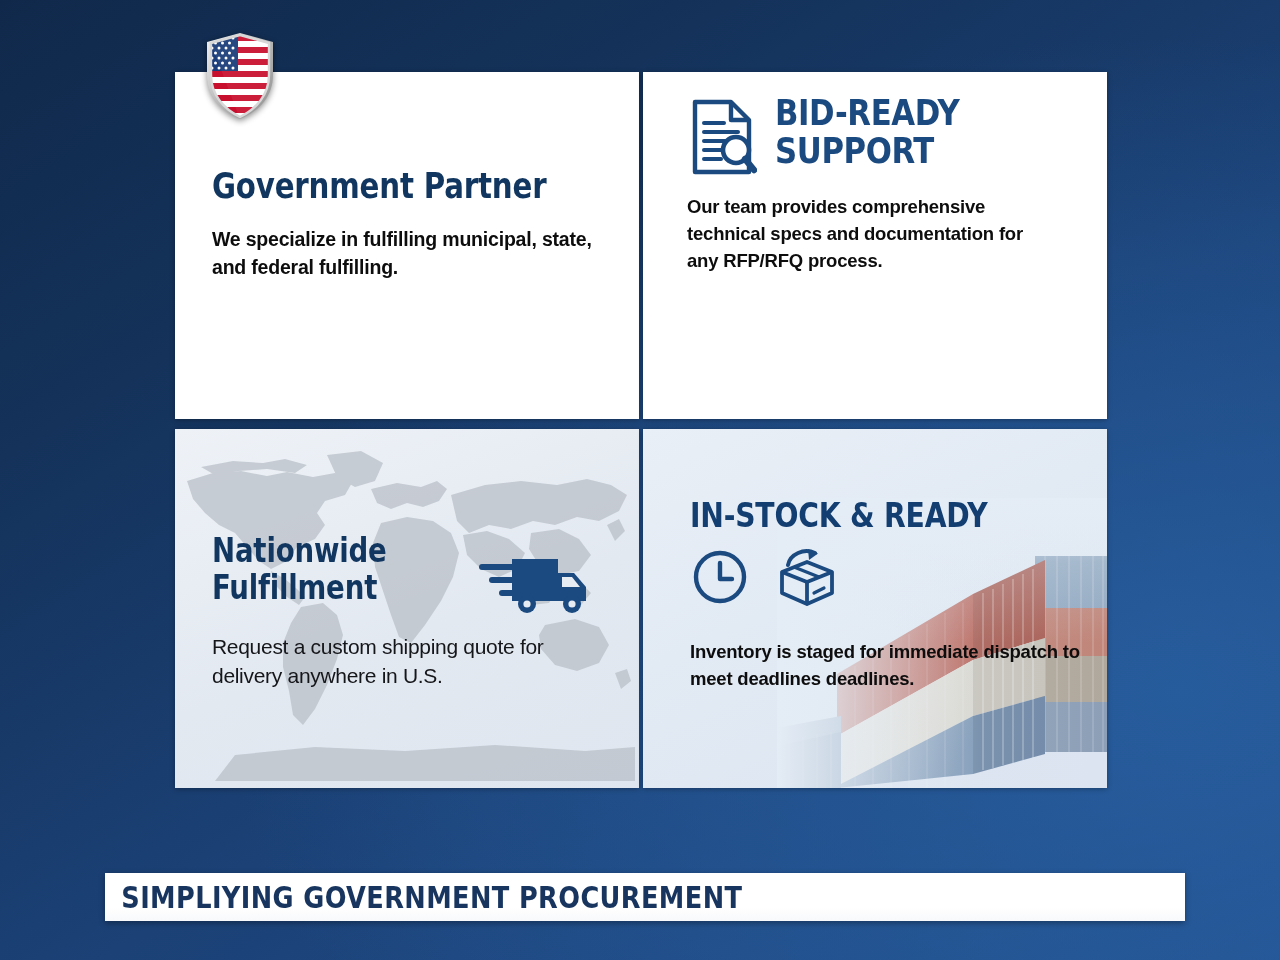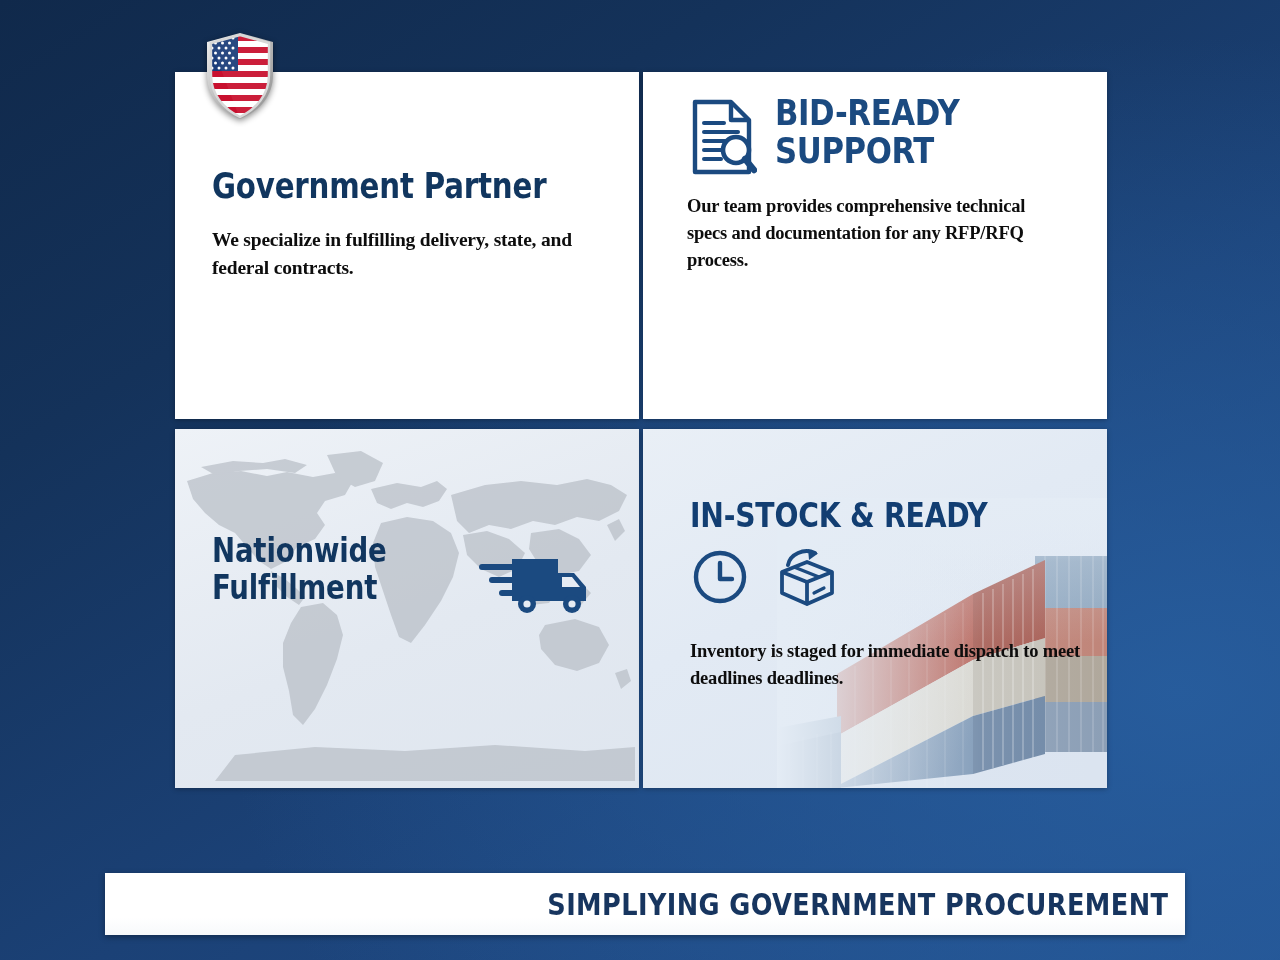--- a/index.html
+++ b/index.html
@@ -62,21 +62,21 @@
     font-weight: 700;
     font-size: 35px;
     letter-spacing: -0.2px;
     color: #11365f;
     line-height: 1.0;
     margin: 0 0 22px 0;
     transform: scaleX(0.93);
     transform-origin: left center;
   }
   .body-text {
-    font-family: Liberation Serif, serif;
+    font-family: Liberation Sans, sans-serif;
     font-weight: 700;
     font-size: 19.5px;
     line-height: 1.42;
     color: #0d0d0d;
     margin: 0;
     letter-spacing: -0.2px;
   }
   .ghost-mark {
     position: absolute;
     left: 228px;
@@ -172,26 +172,26 @@
   #clock-icon { width: 56px; height: 56px; }
   #box-icon   { width: 66px; height: 58px; }
   #panel-stock .body-text { font-weight: 700; font-size: 18.5px; line-height: 1.47; }
 
   
   #banner {
     position: absolute;
     left: 105px;
     top: 873px;
     width: 1080px;
-    height: 62px;
+    height: 48px;
     background: linear-gradient(180deg, #ffffff 0%, #ffffff 72%, #f7f9fb 100%);
     box-shadow: 0 2px 6px rgba(0,0,0,0.35);
     display: flex;
     align-items: center;
-    justify-content: flex-end;
+    justify-content: flex-start;
   }
   #banner-text {
     font-family: "Liberation Sans Narrow", "DejaVu Sans Condensed", "Liberation Sans", sans-serif;
     font-weight: 700;
     font-size: 30px;
     letter-spacing: 0.4px;
     color: #17355f;
     transform: scaleX(0.95);
     white-space: nowrap;
   }
@@ -199,21 +199,21 @@
 </head>
 <body>
 
 <div id="stage">
 
   <div id="panel-grid">
 
     <div class="panel white" id="panel-gov">
       <div class="body-wrap">
         <h2 class="head-serif">Government Partner</h2>
-        <p class="body-text">We specialize in fulfilling delivery, state, and federal contracts.</p>
+        <p class="body-text">We specialize in fulfilling municipal, state, and federal fulfilling.</p>
       </div>
       <span class="ghost-mark"></span>
     </div>
 
     <div class="panel white" id="panel-bid">
       <div class="icon-row">
         <svg id="doc-search-icon" viewBox="0 0 68 78">
           <path d="M6 4 h36 l18 18 v52 h-54 z" fill="#ffffff" stroke="#1b4a80" stroke-width="4.4" stroke-linejoin="round"></path>
           <path d="M42 4 v18 h18" fill="none" stroke="#1b4a80" stroke-width="4.4" stroke-linejoin="round"></path>
           <g stroke="#1b4a80" stroke-width="4" stroke-linecap="round">
@@ -292,20 +292,21 @@
         <circle cx="49" cy="51" r="3.6" fill="#e7ecf3"></circle>
         <circle cx="94" cy="51" r="9" fill="#1b4a80"></circle>
         <circle cx="94" cy="51" r="3.6" fill="#e7ecf3"></circle>
       </svg>
 
       <div class="content">
         <h2 class="head-serif">
           <span>Nationwide</span><br>
           <span>Fulfillment</span>
         </h2>
+        <p class="body-text">Request a custom shipping quote for delivery anywhere in U.S.</p>
       </div>
     </div>
 
     <div class="panel photo" id="panel-stock">
       <svg id="container-photo" viewBox="0 0 330 290" preserveAspectRatio="xMaxYMax slice">
         <defs>
           <linearGradient id="fadeL" x1="0" y1="0" x2="1" y2="0">
             <stop offset="0" stop-color="#e4ecf5" stop-opacity="1"></stop>
             <stop offset="0.30" stop-color="#e4ecf5" stop-opacity="0.55"></stop>
             <stop offset="0.62" stop-color="#e4ecf5" stop-opacity="0.10"></stop>

